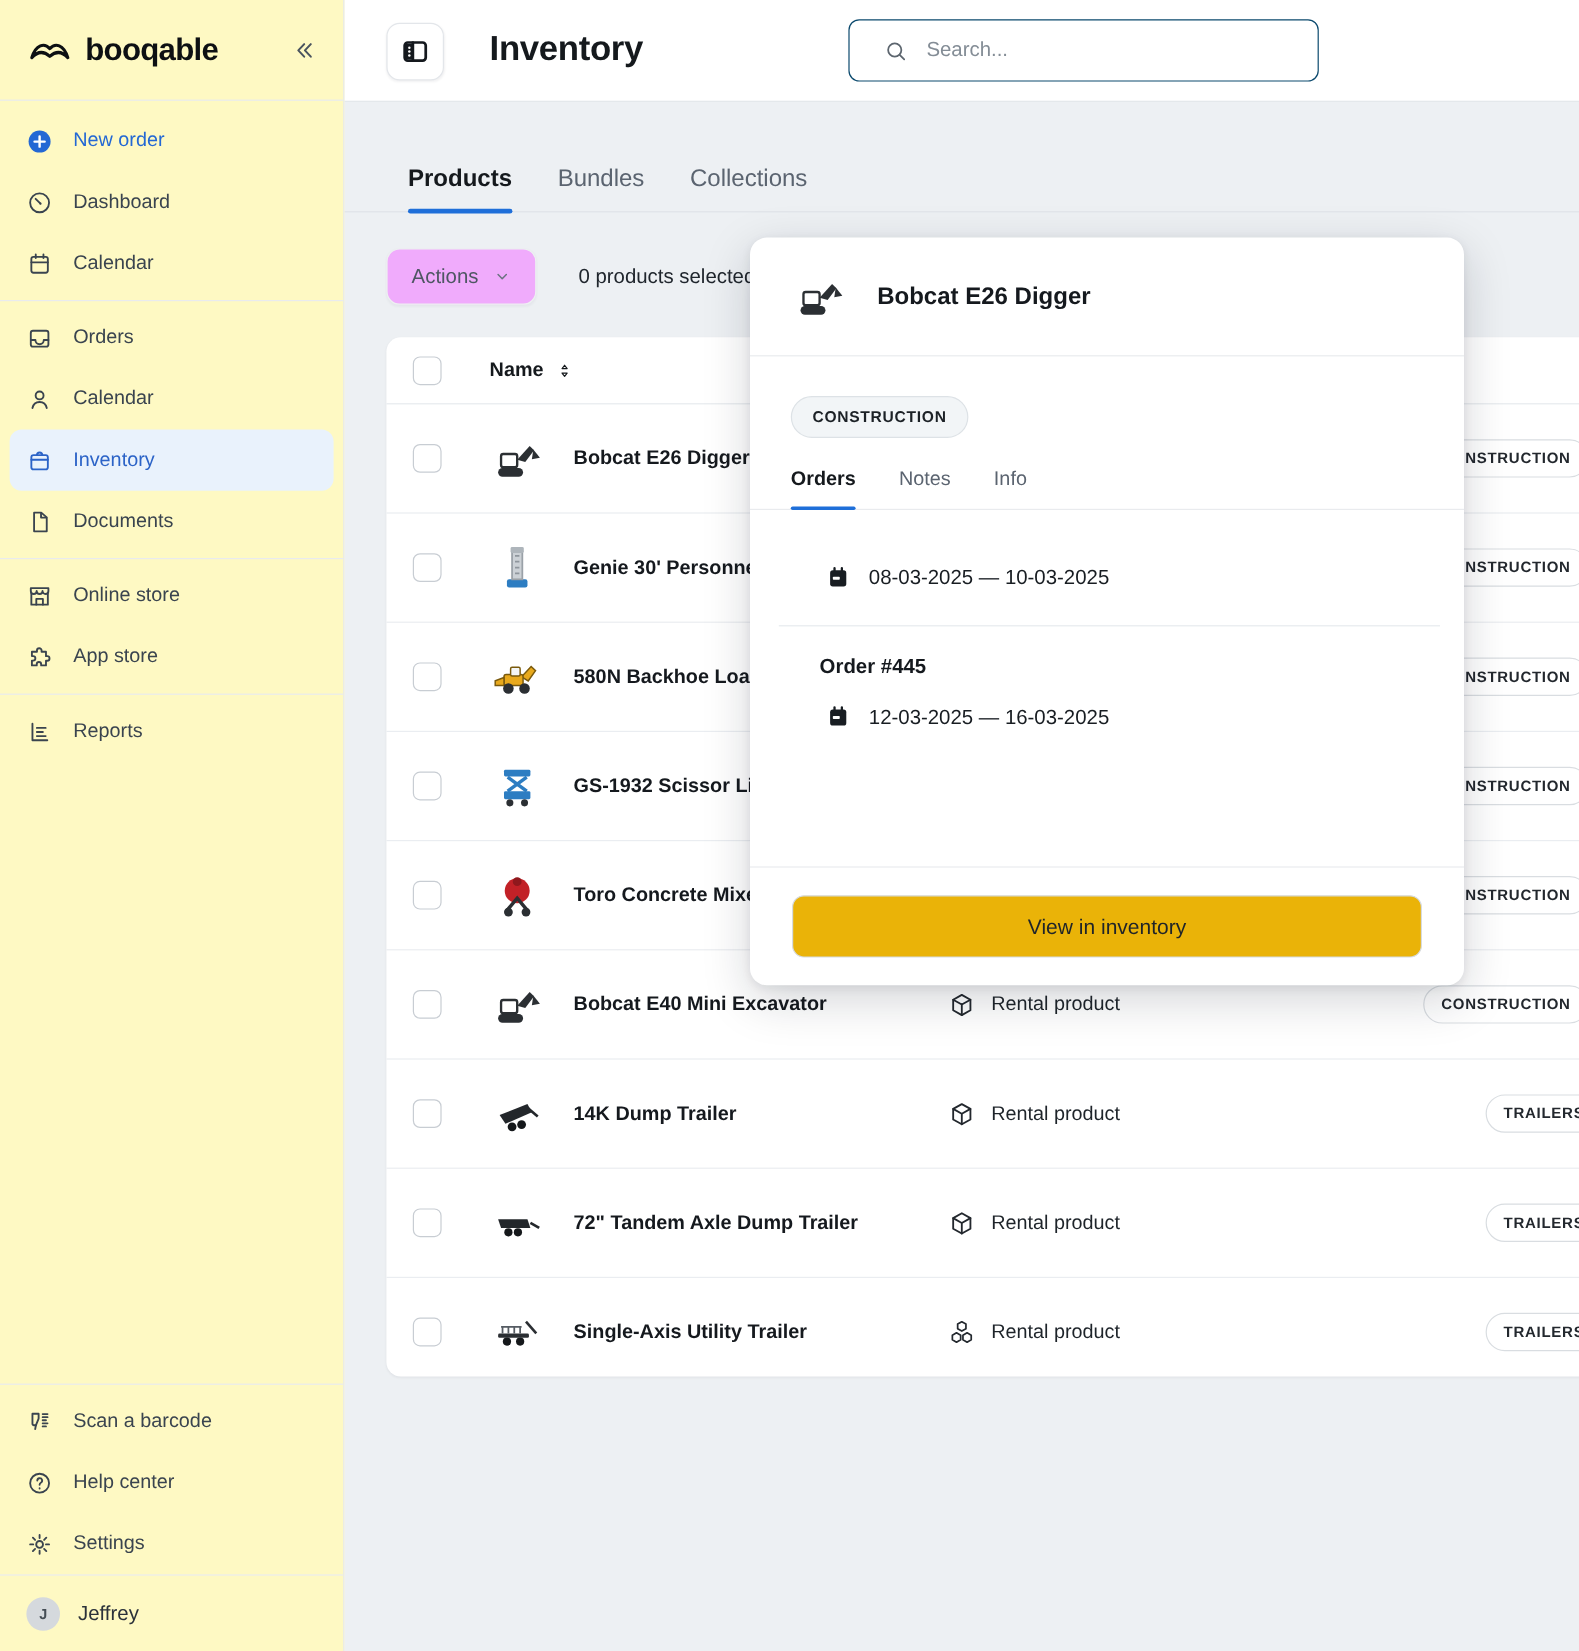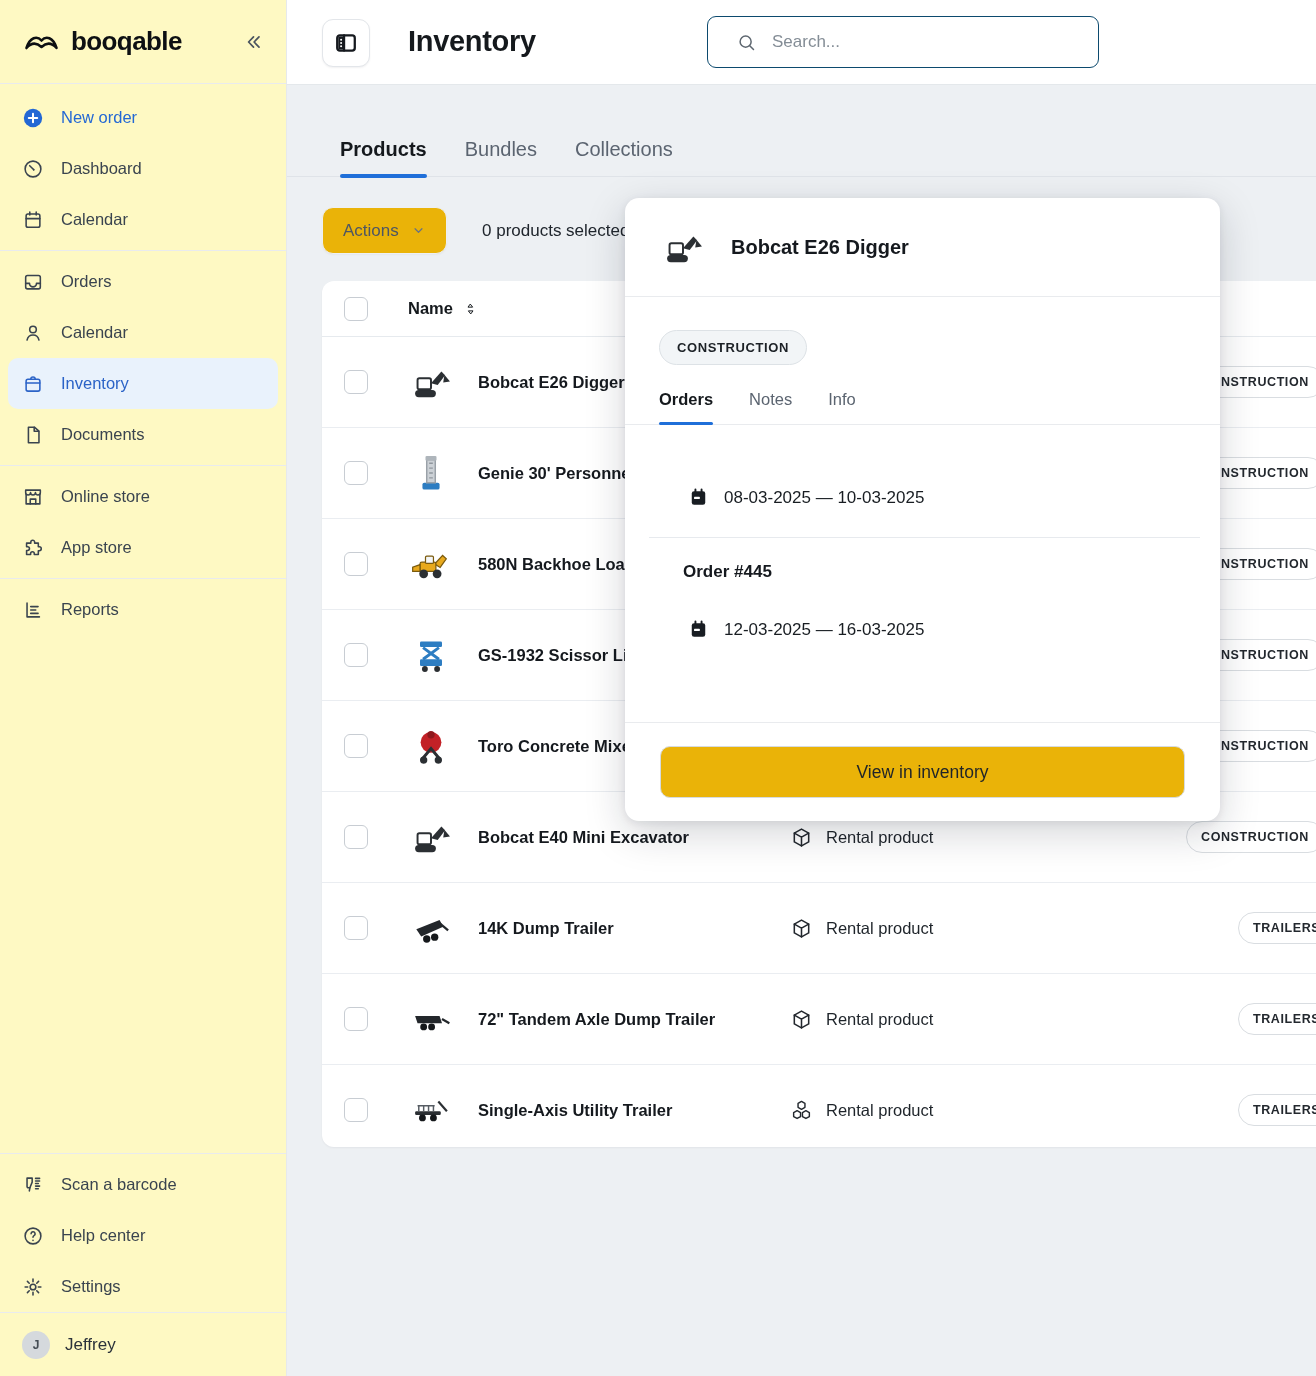--- a/index.html
+++ b/index.html
@@ -45,21 +45,21 @@
   .search input{border:none;outline:none;flex:1;font-size:17px;font-family:inherit;color:#2b323a;background:transparent}
   .search input::placeholder{color:#848d96}
 
   
   .content{position:absolute;left:0;right:0;top:84px;bottom:0;background:#edf0f3;border-top:1px solid #e4e8eb}
   .tabs{position:absolute;top:0;left:0;right:0;height:92px;border-bottom:1px solid #dfe3e8;
     display:flex;align-items:flex-end;gap:38px;padding-left:53px;box-sizing:border-box}
   .tab{padding-bottom:15px;font-size:20px;color:#5b6470;position:relative;cursor:pointer}
   .tab.active{color:#15191d;font-weight:700}
   .tab.active::after{content:"";position:absolute;left:0;right:0;bottom:-2px;height:4px;background:#1f6fd9;border-radius:3px}
-  .actions-btn{position:absolute;left:35px;top:122px;height:47px;padding:0 20px;border-radius:11px;background:#eab308;
+  .actions-btn{position:absolute;left:35px;top:122px;height:47px;padding:0 20px;border-radius:11px;background:#f0abfc;
     border:1px solid #eef0f2;display:flex;align-items:center;gap:12px;font-size:17px;color:#4e5663;cursor:pointer;
     box-shadow:0 1px 2px rgba(16,24,40,.04);box-sizing:border-box}
   .actions-btn .icon{width:15px;height:15px;color:#6a7380;stroke-width:2}
   .selection-text{position:absolute;left:195px;top:122px;height:47px;display:flex;align-items:center;
     font-size:17px;color:#20262d}
 
   
   .card{position:absolute;left:35px;top:196px;width:1030px;height:866px;background:#fff;border-radius:12px;
     box-shadow:0 1px 2px rgba(16,24,40,.05);z-index:1}
   .thead{height:55px;display:flex;align-items:center;border-bottom:1px solid #e6eaee}
@@ -87,21 +87,21 @@
   .pop-badge-row{margin:33px 34px 0}
   .pill{display:inline-block;background:#f2f5f7;border:1px solid #dde2e6;border-radius:999px;
     padding:9px 17px;font-size:13px;font-weight:700;letter-spacing:.6px;color:#1c2126}
   .pop-tabs{margin-top:25px;display:flex;gap:36px;padding-left:34px;border-bottom:1px solid #e9ebee}
   .pop-tab{padding-bottom:15px;font-size:16.5px;color:#5b6470;position:relative;cursor:pointer}
   .pop-tab.active{color:#15191d;font-weight:700}
   .pop-tab.active::after{content:"";position:absolute;left:0;right:0;bottom:-1px;height:3px;background:#1f6fd9;border-radius:2px}
   .order{padding:25px 0 29px 58px;position:relative}
   .order + .order::before{content:"";position:absolute;top:0;left:24px;right:20px;height:1px;background:#e7eaee}
   .order-label{font-size:17px;font-weight:700;color:#15191e}
-  .order-dates{margin-top:37px;margin-left:5px;display:flex;align-items:center;gap:15px;font-size:17px;color:#181d22}
+  .order-dates{margin-top:21px;margin-left:5px;display:flex;align-items:center;gap:15px;font-size:17px;color:#181d22}
   .order-dates .cal{width:21px;height:21px;color:#181d22}
   .pop-footer{position:absolute;left:0;right:0;bottom:0;border-top:1px solid #e9ebee;padding:23px 35px;box-sizing:border-box}
   .pop-action{width:100%;height:52px;border:1px solid #d6dbe0;border-radius:10px;background:#eab308;
     font-size:17.5px;font-family:inherit;color:#1f2429;cursor:pointer}
 </style>
 </head>
 <body>
 
 <svg width="0" height="0" style="position:absolute" aria-hidden="true">
   <defs>

